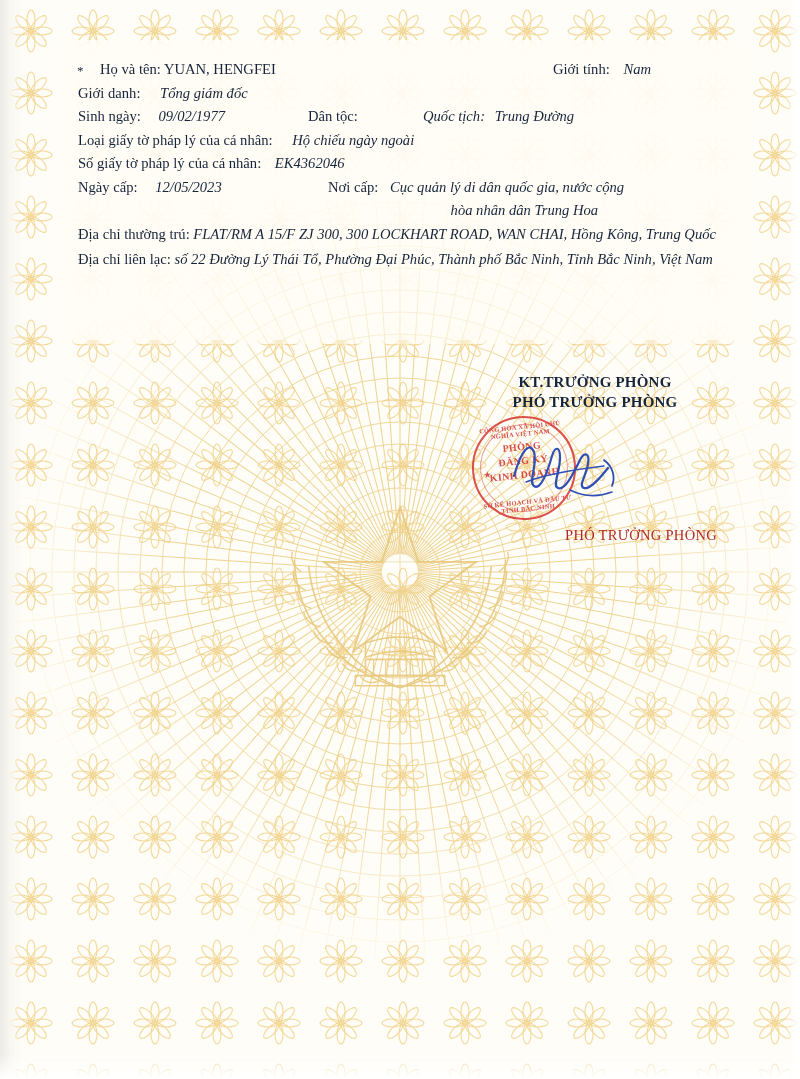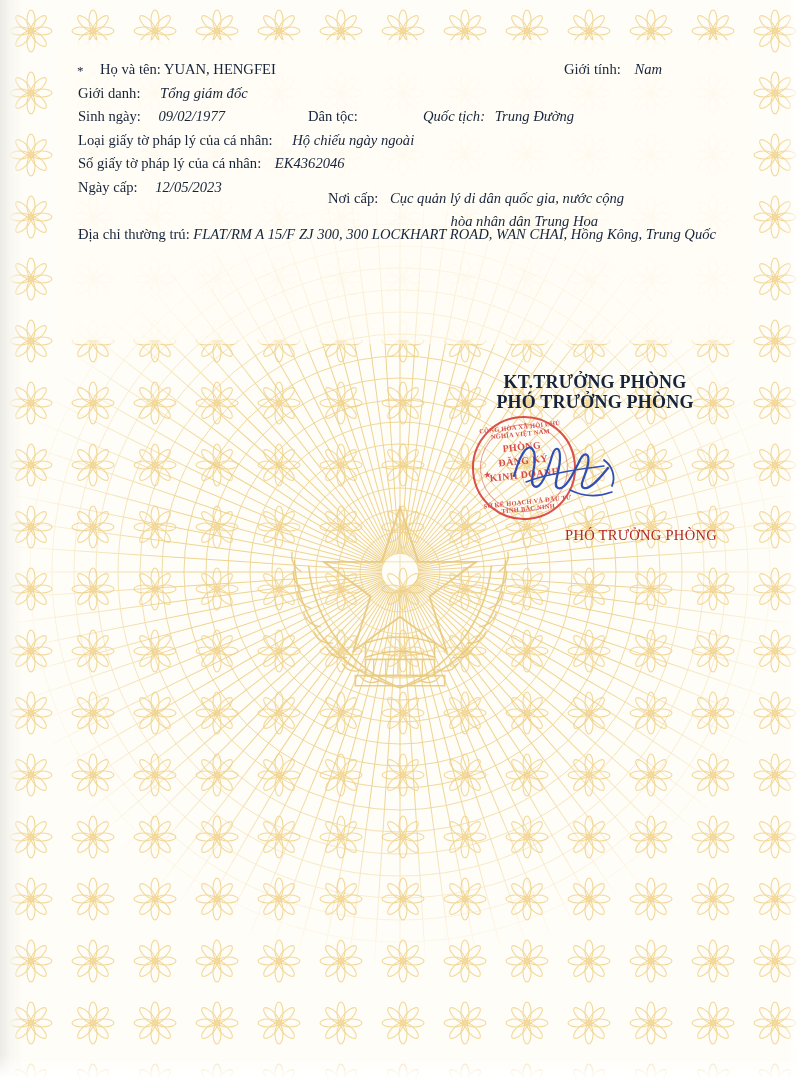--- a/index.html
+++ b/index.html
@@ -60,49 +60,49 @@
   .val-up { font-style: normal; }
   .star {
     position: absolute;
     left: -1px; top: 1px;
     font-size: 13px;
   }
   .ind { padding-left: 22px; }
 
   .col-right {
     position: absolute;
-    left: 486px; top: 0; text-align: right;
+    left: 475px; top: 0; text-align: right;
   }
   .col-mid {
     position: absolute;
     left: 230px; top: 0;
   }
   .col-mid2 {
     position: absolute;
     left: 345px; top: 0;
   }
   .col-nc {
     position: absolute;
-    left: 250px; top: 11px;
+    left: 250px; top: 0;
   }
 
   .addr { white-space: normal; line-height: 23px; }
 
   
   #sig-area {
     position: absolute;
     left: 430px;
     top: 372px;
     width: 330px;
     text-align: center;
     color: #16243a;
   }
   .sig-title {
     font-weight: bold;
-    font-size: 18px;
+    font-size: 15px;
     letter-spacing: .2px;
     line-height: 20px;
   }
   .sig-name-block {
     position: absolute;
     left: 96px;
     top: 153px;
     width: 230px;
     text-align: center;
     color: #b02a2a;
@@ -445,20 +445,24 @@
         <span class="val" style="margin-left:8px">Cục quản lý di dân quốc gia, nước cộng</span>
         <span class="val" style="display:block;text-align:right;padding-right:26px">hòa nhân dân Trung Hoa</span>
       </span>
     </div>
 
     <div class="addr">
       <span class="lbl">Địa chỉ thường trú:</span>
       <span class="val">FLAT/RM A 15/F ZJ 300, 300 LOCKHART ROAD, WAN CHAI, Hồng Kông, Trung Quốc</span>
     </div>
 
+    <div class="addr" style="margin-top:2px">
+      <span class="lbl">Địa chỉ liên lạc:</span>
+      <span class="val">số 22 Đường Lý Thái Tổ, Phường Đại Phúc, Thành phố Bắc Ninh, Tỉnh Bắc Ninh, Việt Nam</span>
+    </div>
   </div>
 
   <div id="sig-area">
     <div class="sig-title">KT.TRƯỞNG PHÒNG</div>
     <div class="sig-title">PHÓ TRƯỞNG PHÒNG</div>
 
     <div class="sig-name-block">
       <div>PHÓ TRƯỞNG PHÒNG</div>
     </div>
   </div>

